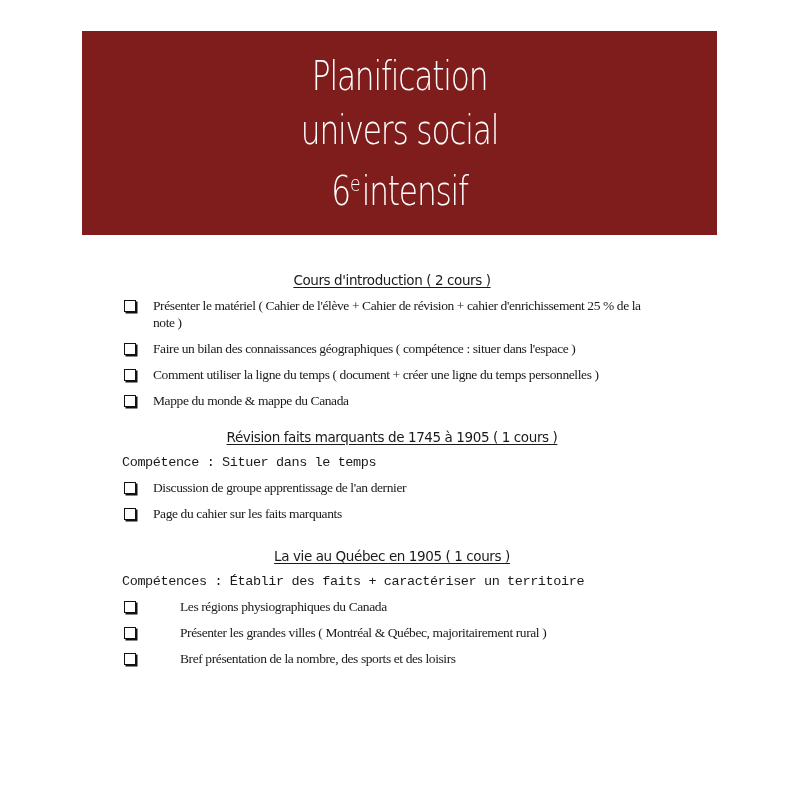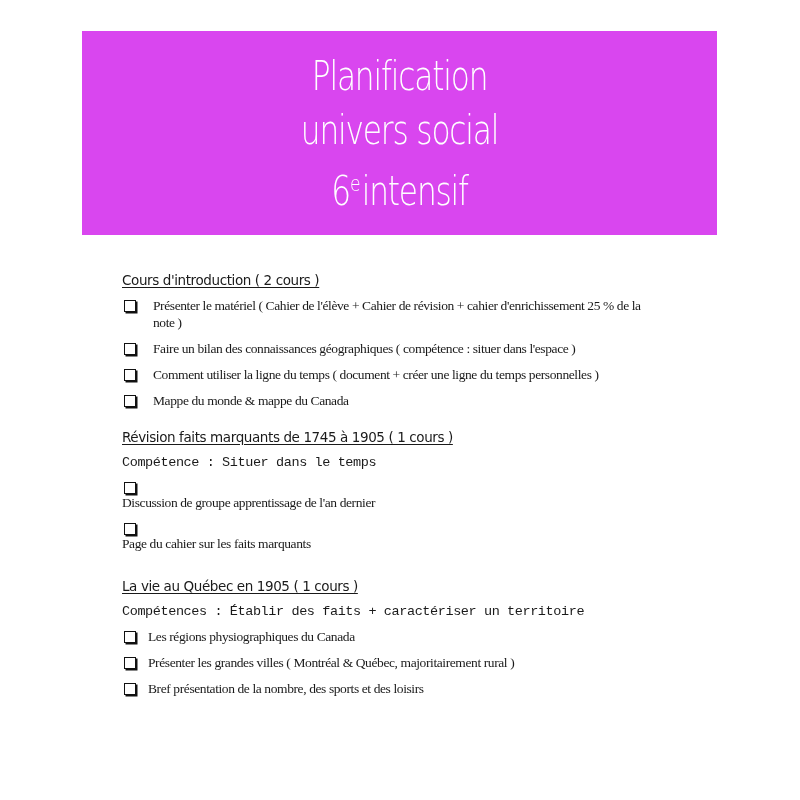--- a/index.html
+++ b/index.html
@@ -14,21 +14,21 @@
       overflow: hidden;
       font-family: "DejaVu Sans", sans-serif;
       color: #1a1a1a;
     }
     .banner {
       position: absolute;
       left: 82px;
       top: 31px;
       width: 635px;
       height: 204px;
-      background: #d946ef;
+      background: #7f1d1d;
       display: flex;
       flex-direction: column;
       align-items: center;
       justify-content: center;
     }
     .banner-line {
       color: #ffffff;
       font-family: "DejaVu Sans", sans-serif;
       font-weight: 200;
       font-size: 40px;
@@ -51,20 +51,21 @@
       line-height: 17px;
       letter-spacing: -0.4px;
       transform-origin: left top;
     }
     .section { margin-bottom: 20px; }
     .section-title {
       text-decoration: underline;
       text-underline-offset: 2px;
       margin-bottom: 8px;
       white-space: nowrap;
+      text-align: center;
     }
     .competence {
       margin-bottom: 8px;
       white-space: nowrap;
       font-family: Liberation Mono, monospace;
     }
     .item {
       display: flex;
       align-items: flex-start;
       margin-bottom: 9px;
@@ -78,22 +79,22 @@
       box-shadow: 1.5px 1.5px 0 #111;
       margin-top: 3px;
       margin-left: 2px;
       margin-right: 17px;
       background: #fff;
       cursor: pointer;
     }
     .item.tight .checkbox { margin-right: 12px; }
     .item-text { flex: 1 1 auto; }
     .s1 .item { margin-bottom: 9px; }
-    .s2 .item { margin-bottom: 9px; flex-direction: column; }
-    .s3 .item { margin-bottom: 9px; }
+    .s2 .item { margin-bottom: 9px; }
+    .s3 .item { margin-bottom: 9px; gap: 32px; }
   </style>
 </head>
 <body>
 
 <div class="banner">
   <div class="banner-line">Planification</div>
   <div class="banner-line">univers social</div>
   <div class="banner-line"><span>6</span><sup>e</sup><span>intensif</span></div>
 </div>
 

